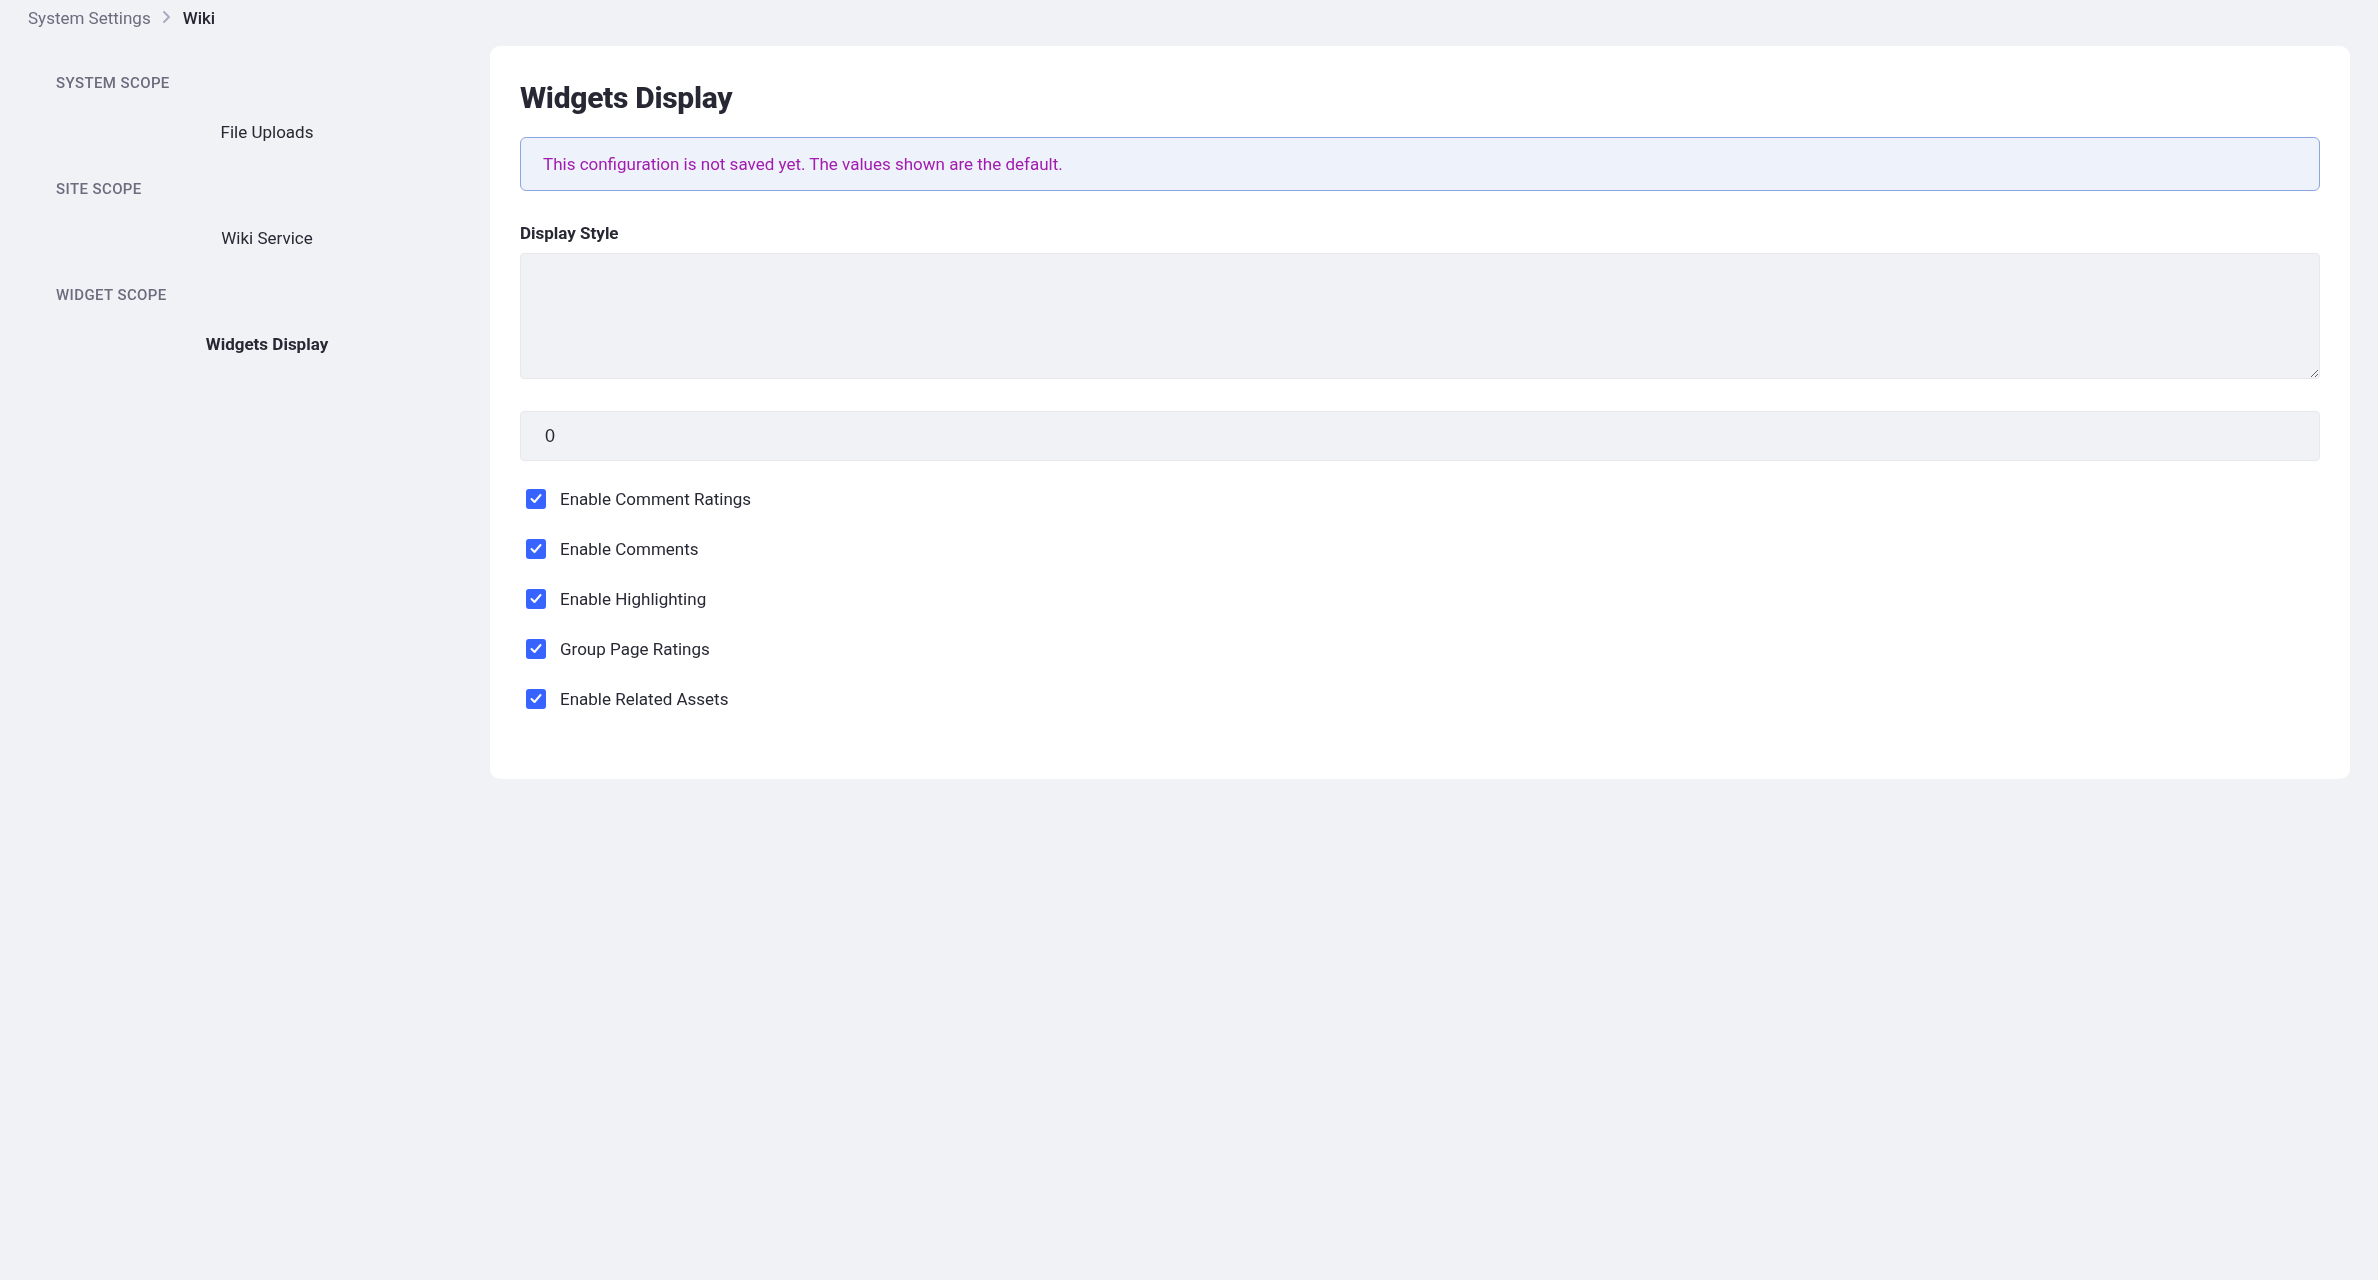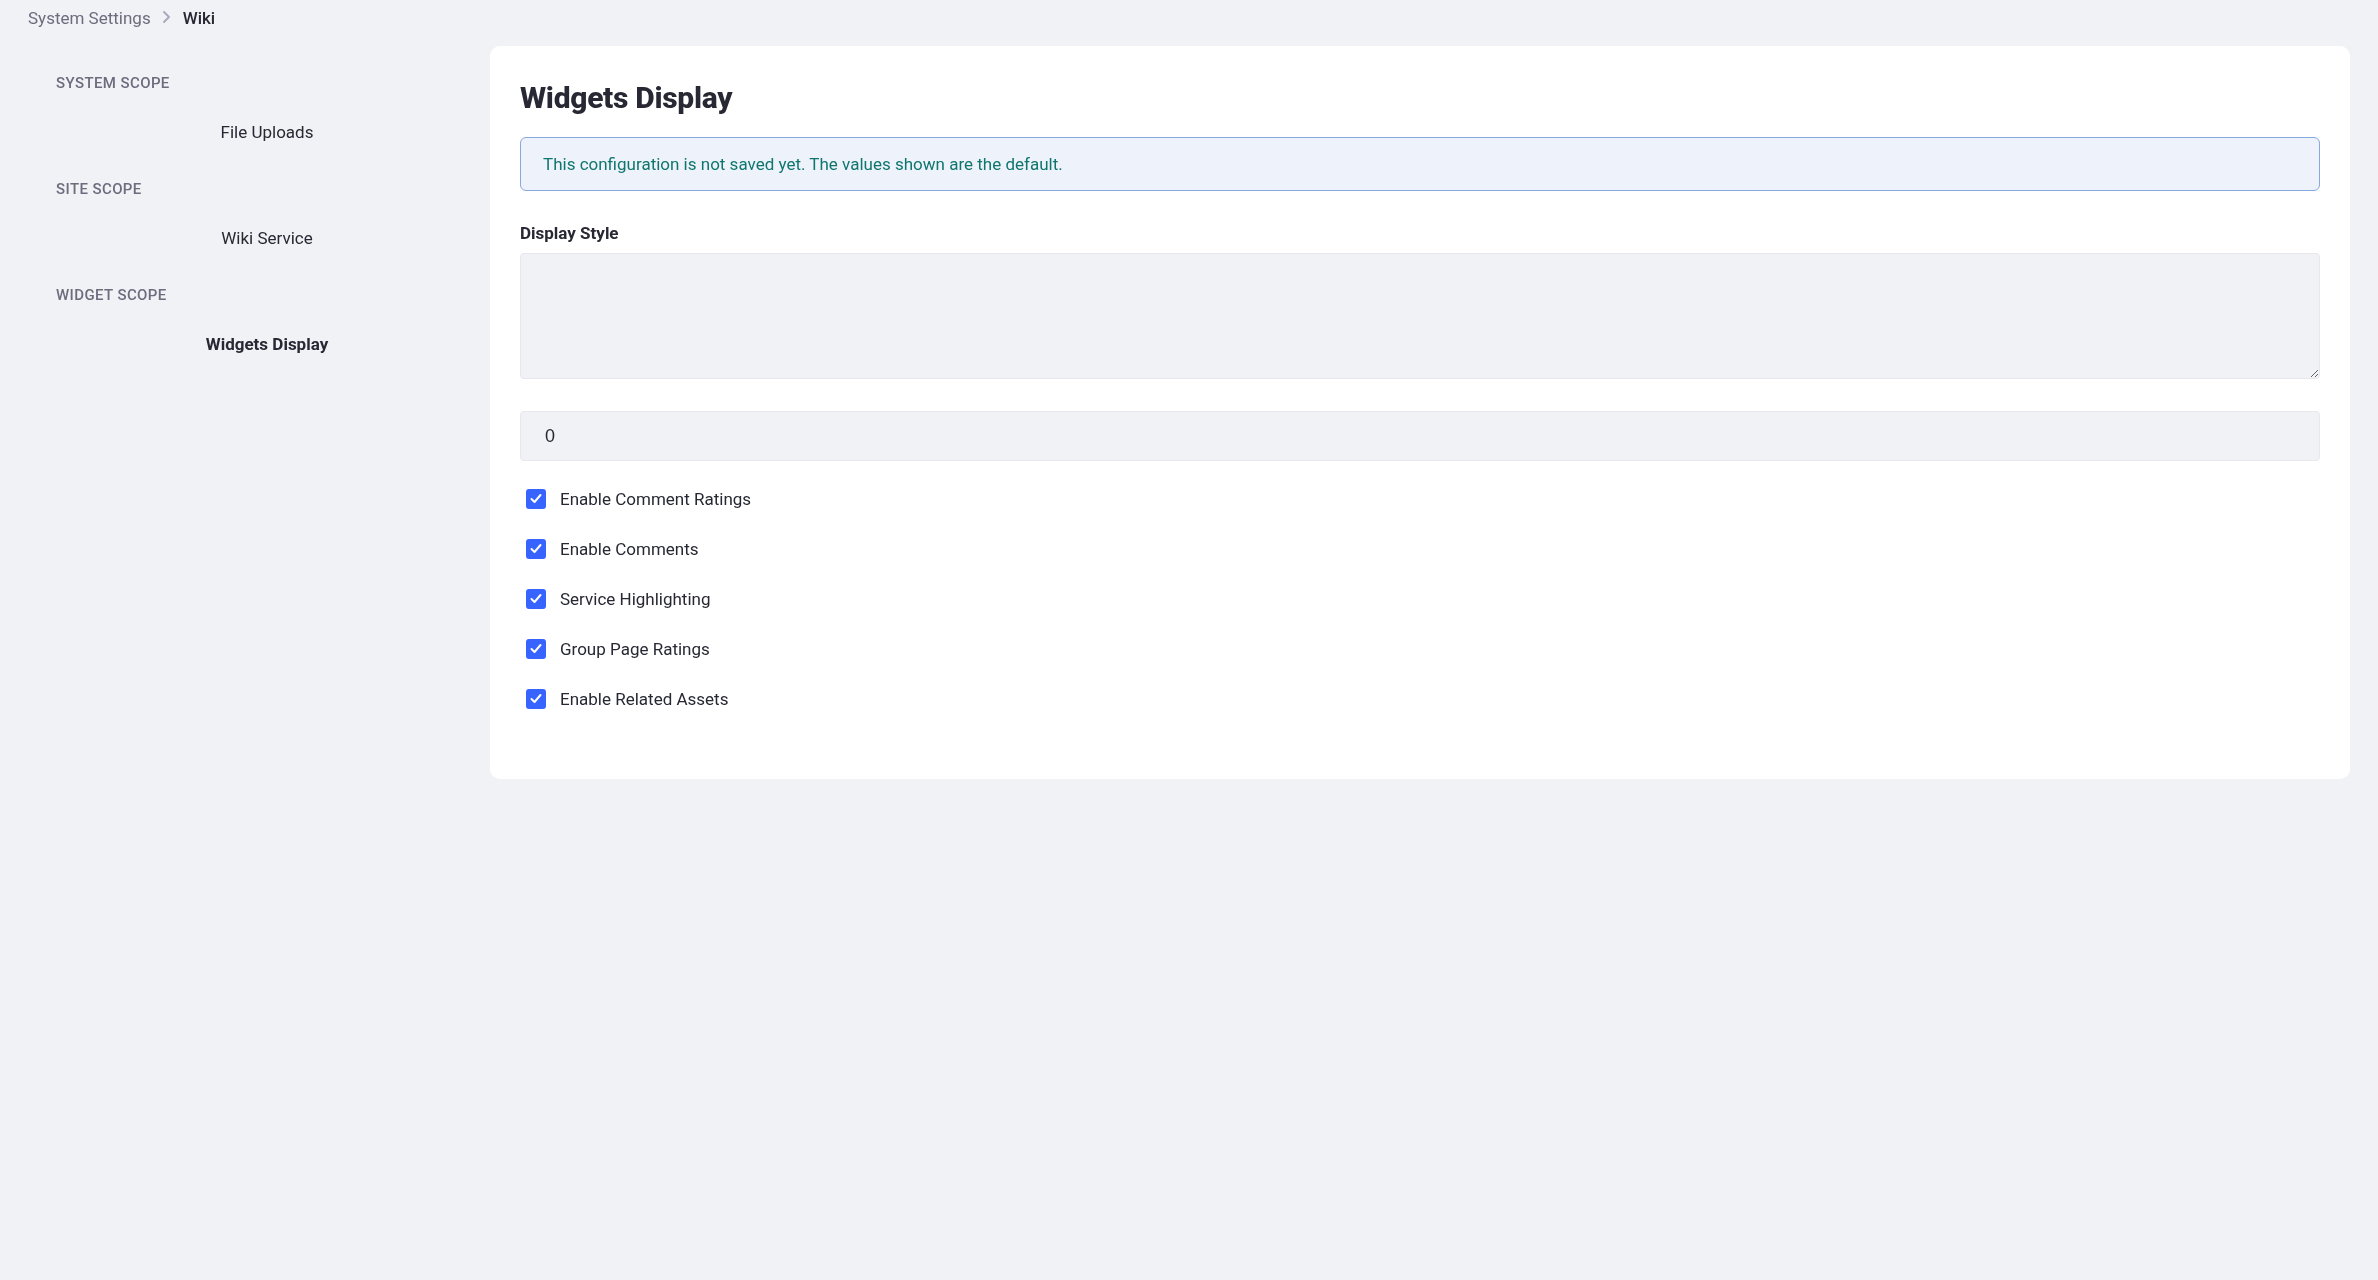--- a/index.html
+++ b/index.html
@@ -66,21 +66,21 @@
     font-size: 30px;
     font-weight: 800;
     color: #272833;
     letter-spacing: -0.3px;
     margin-bottom: 22px;
   }
   .info-alert {
     background: #eef2fa;
     border: 1px solid #89a7e0;
     border-radius: 6px;
-    color: #0f766e;
+    color: #a21caf;
     padding: 16px 22px;
     font-size: 17px;
     margin-bottom: 32px;
   }
   .form-group { margin-bottom: 28px; }
   .form-label {
     display: block;
     font-weight: 700;
     font-size: 17px;
     color: #272833;
@@ -194,21 +194,21 @@
               </svg>
             </div>
             <span class="checkbox-label">Enable Comments</span>
           </div>
           <div class="checkbox-row">
             <div class="checkbox-box">
               <svg viewBox="0 0 12 12">
                 <path d="M1.5 6l3 3 6-7" stroke="#fff" stroke-width="2" fill="none" stroke-linecap="round" stroke-linejoin="round"></path>
               </svg>
             </div>
-            <span class="checkbox-label">Service Highlighting</span>
+            <span class="checkbox-label">Enable Highlighting</span>
           </div>
           <div class="checkbox-row">
             <div class="checkbox-box">
               <svg viewBox="0 0 12 12">
                 <path d="M1.5 6l3 3 6-7" stroke="#fff" stroke-width="2" fill="none" stroke-linecap="round" stroke-linejoin="round"></path>
               </svg>
             </div>
             <span class="checkbox-label">Group Page Ratings</span>
           </div>
           <div class="checkbox-row">

